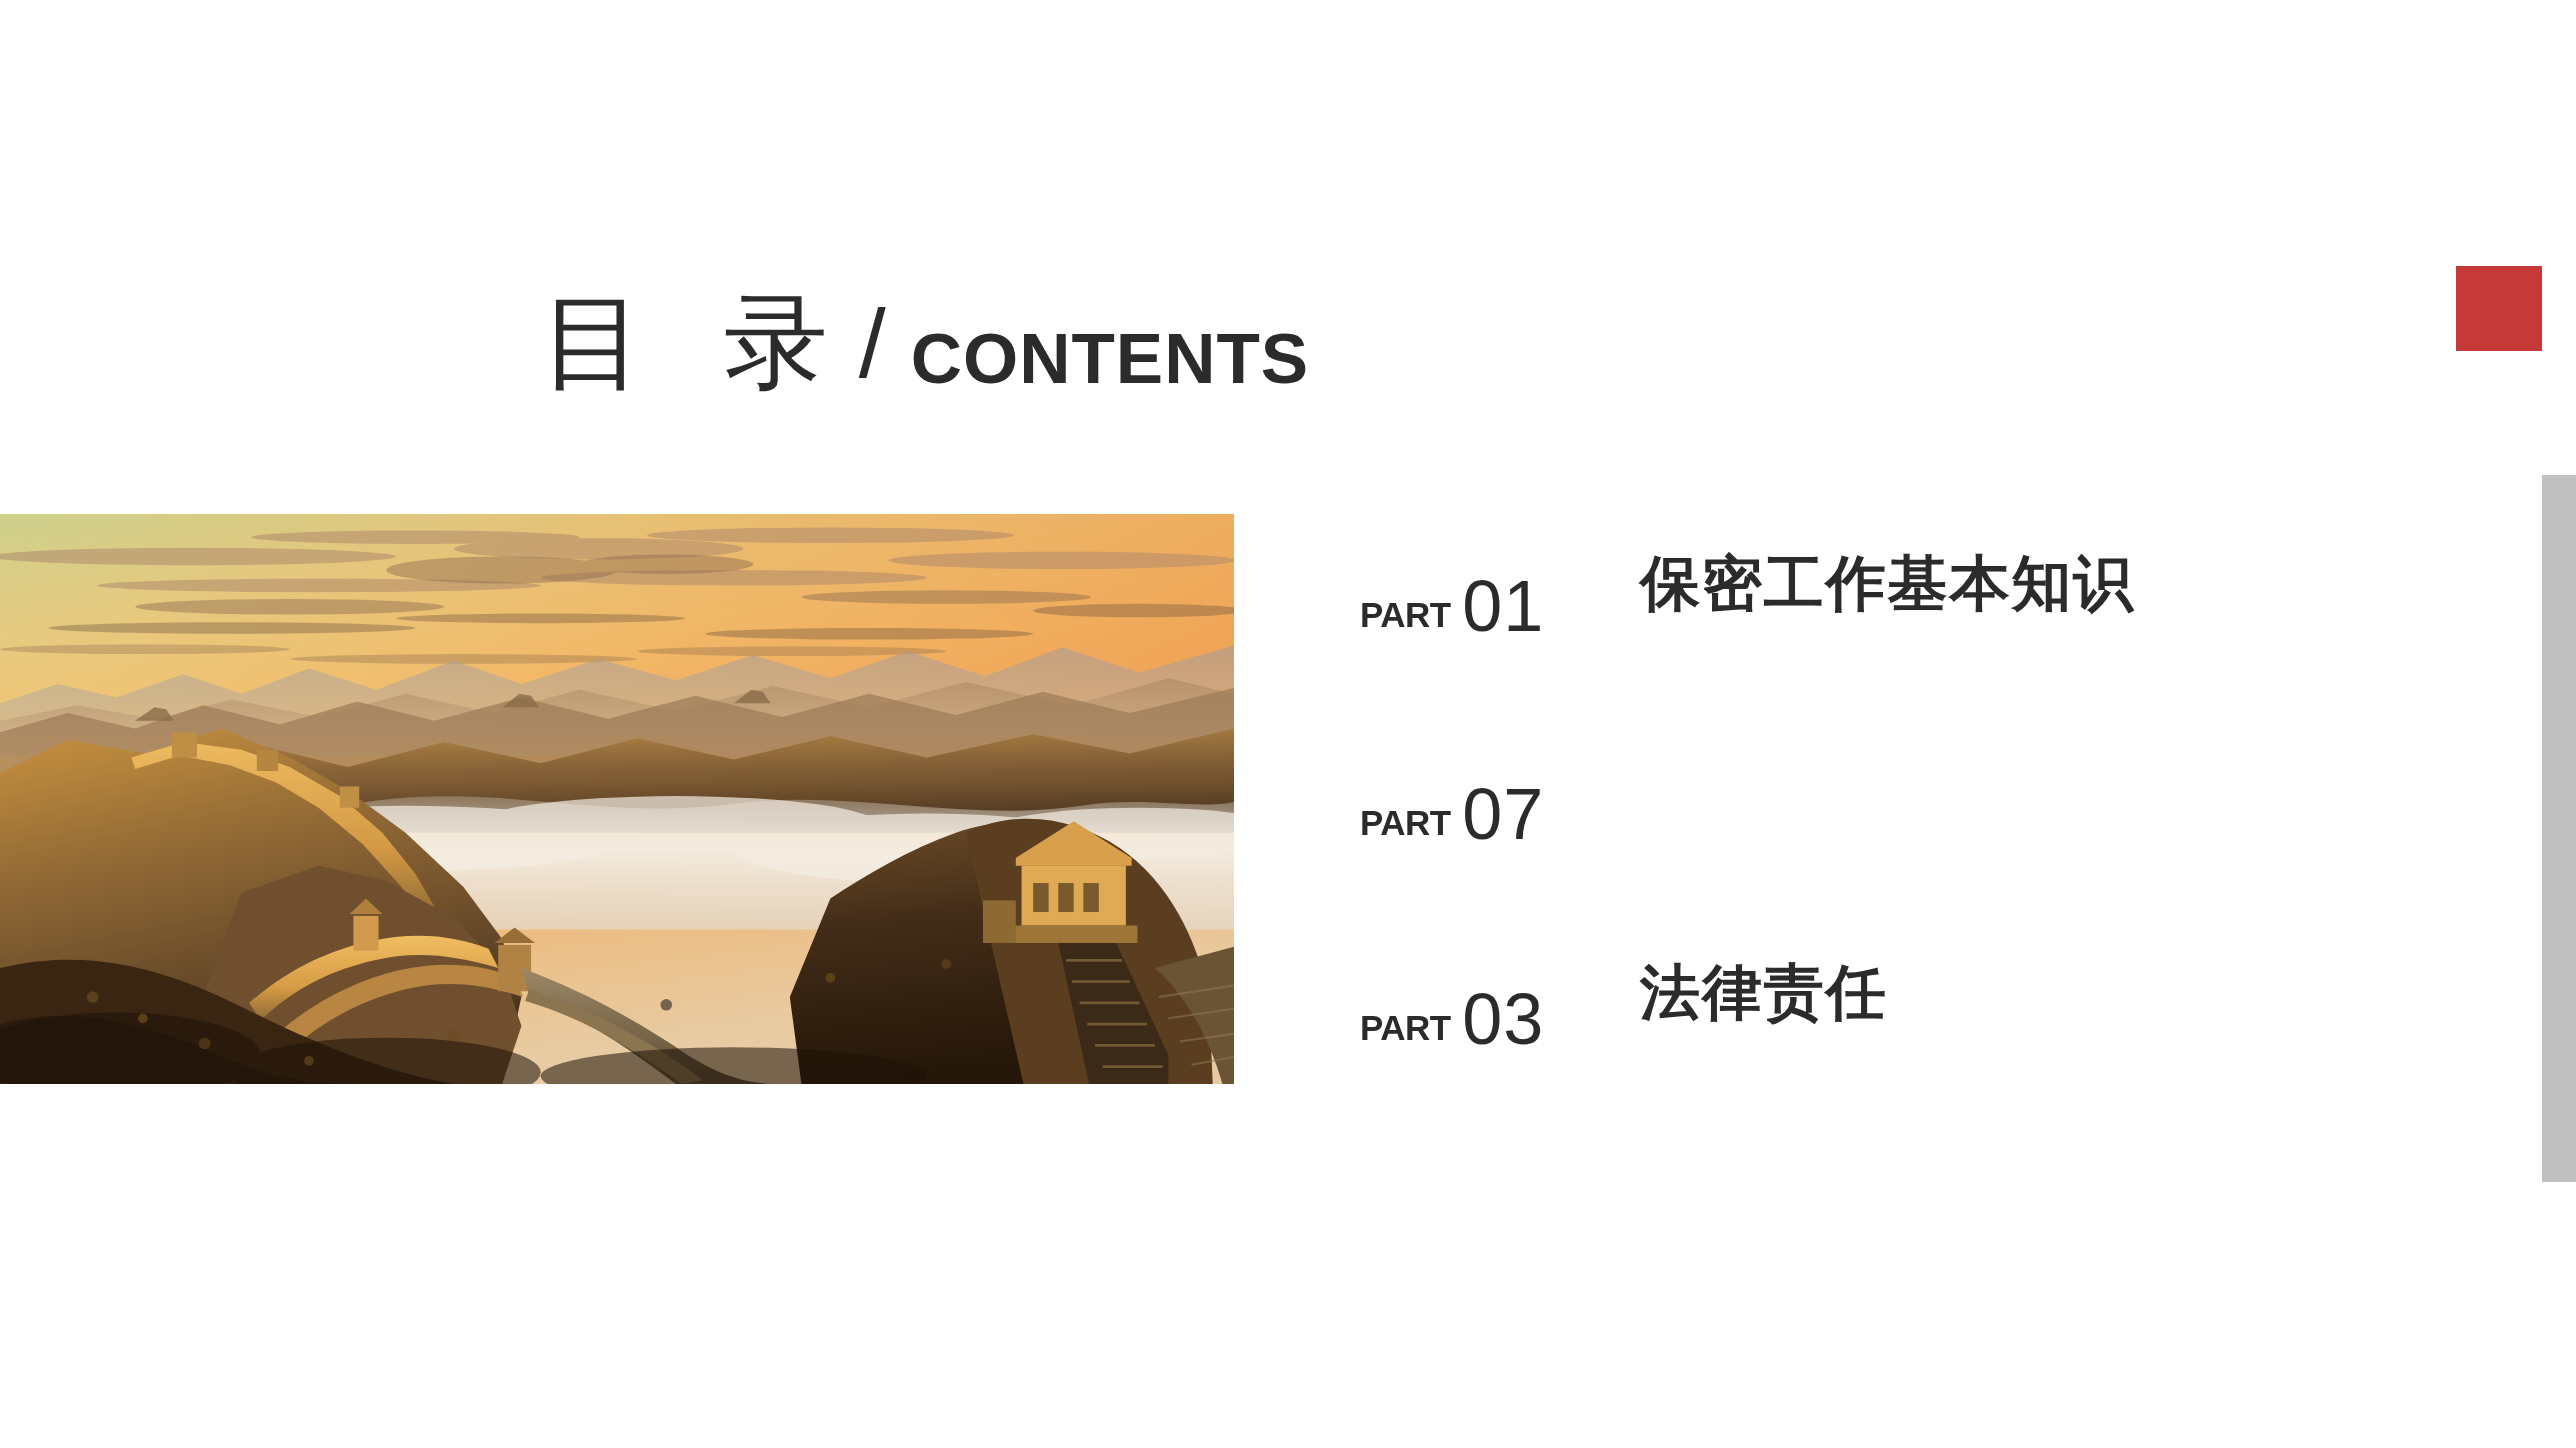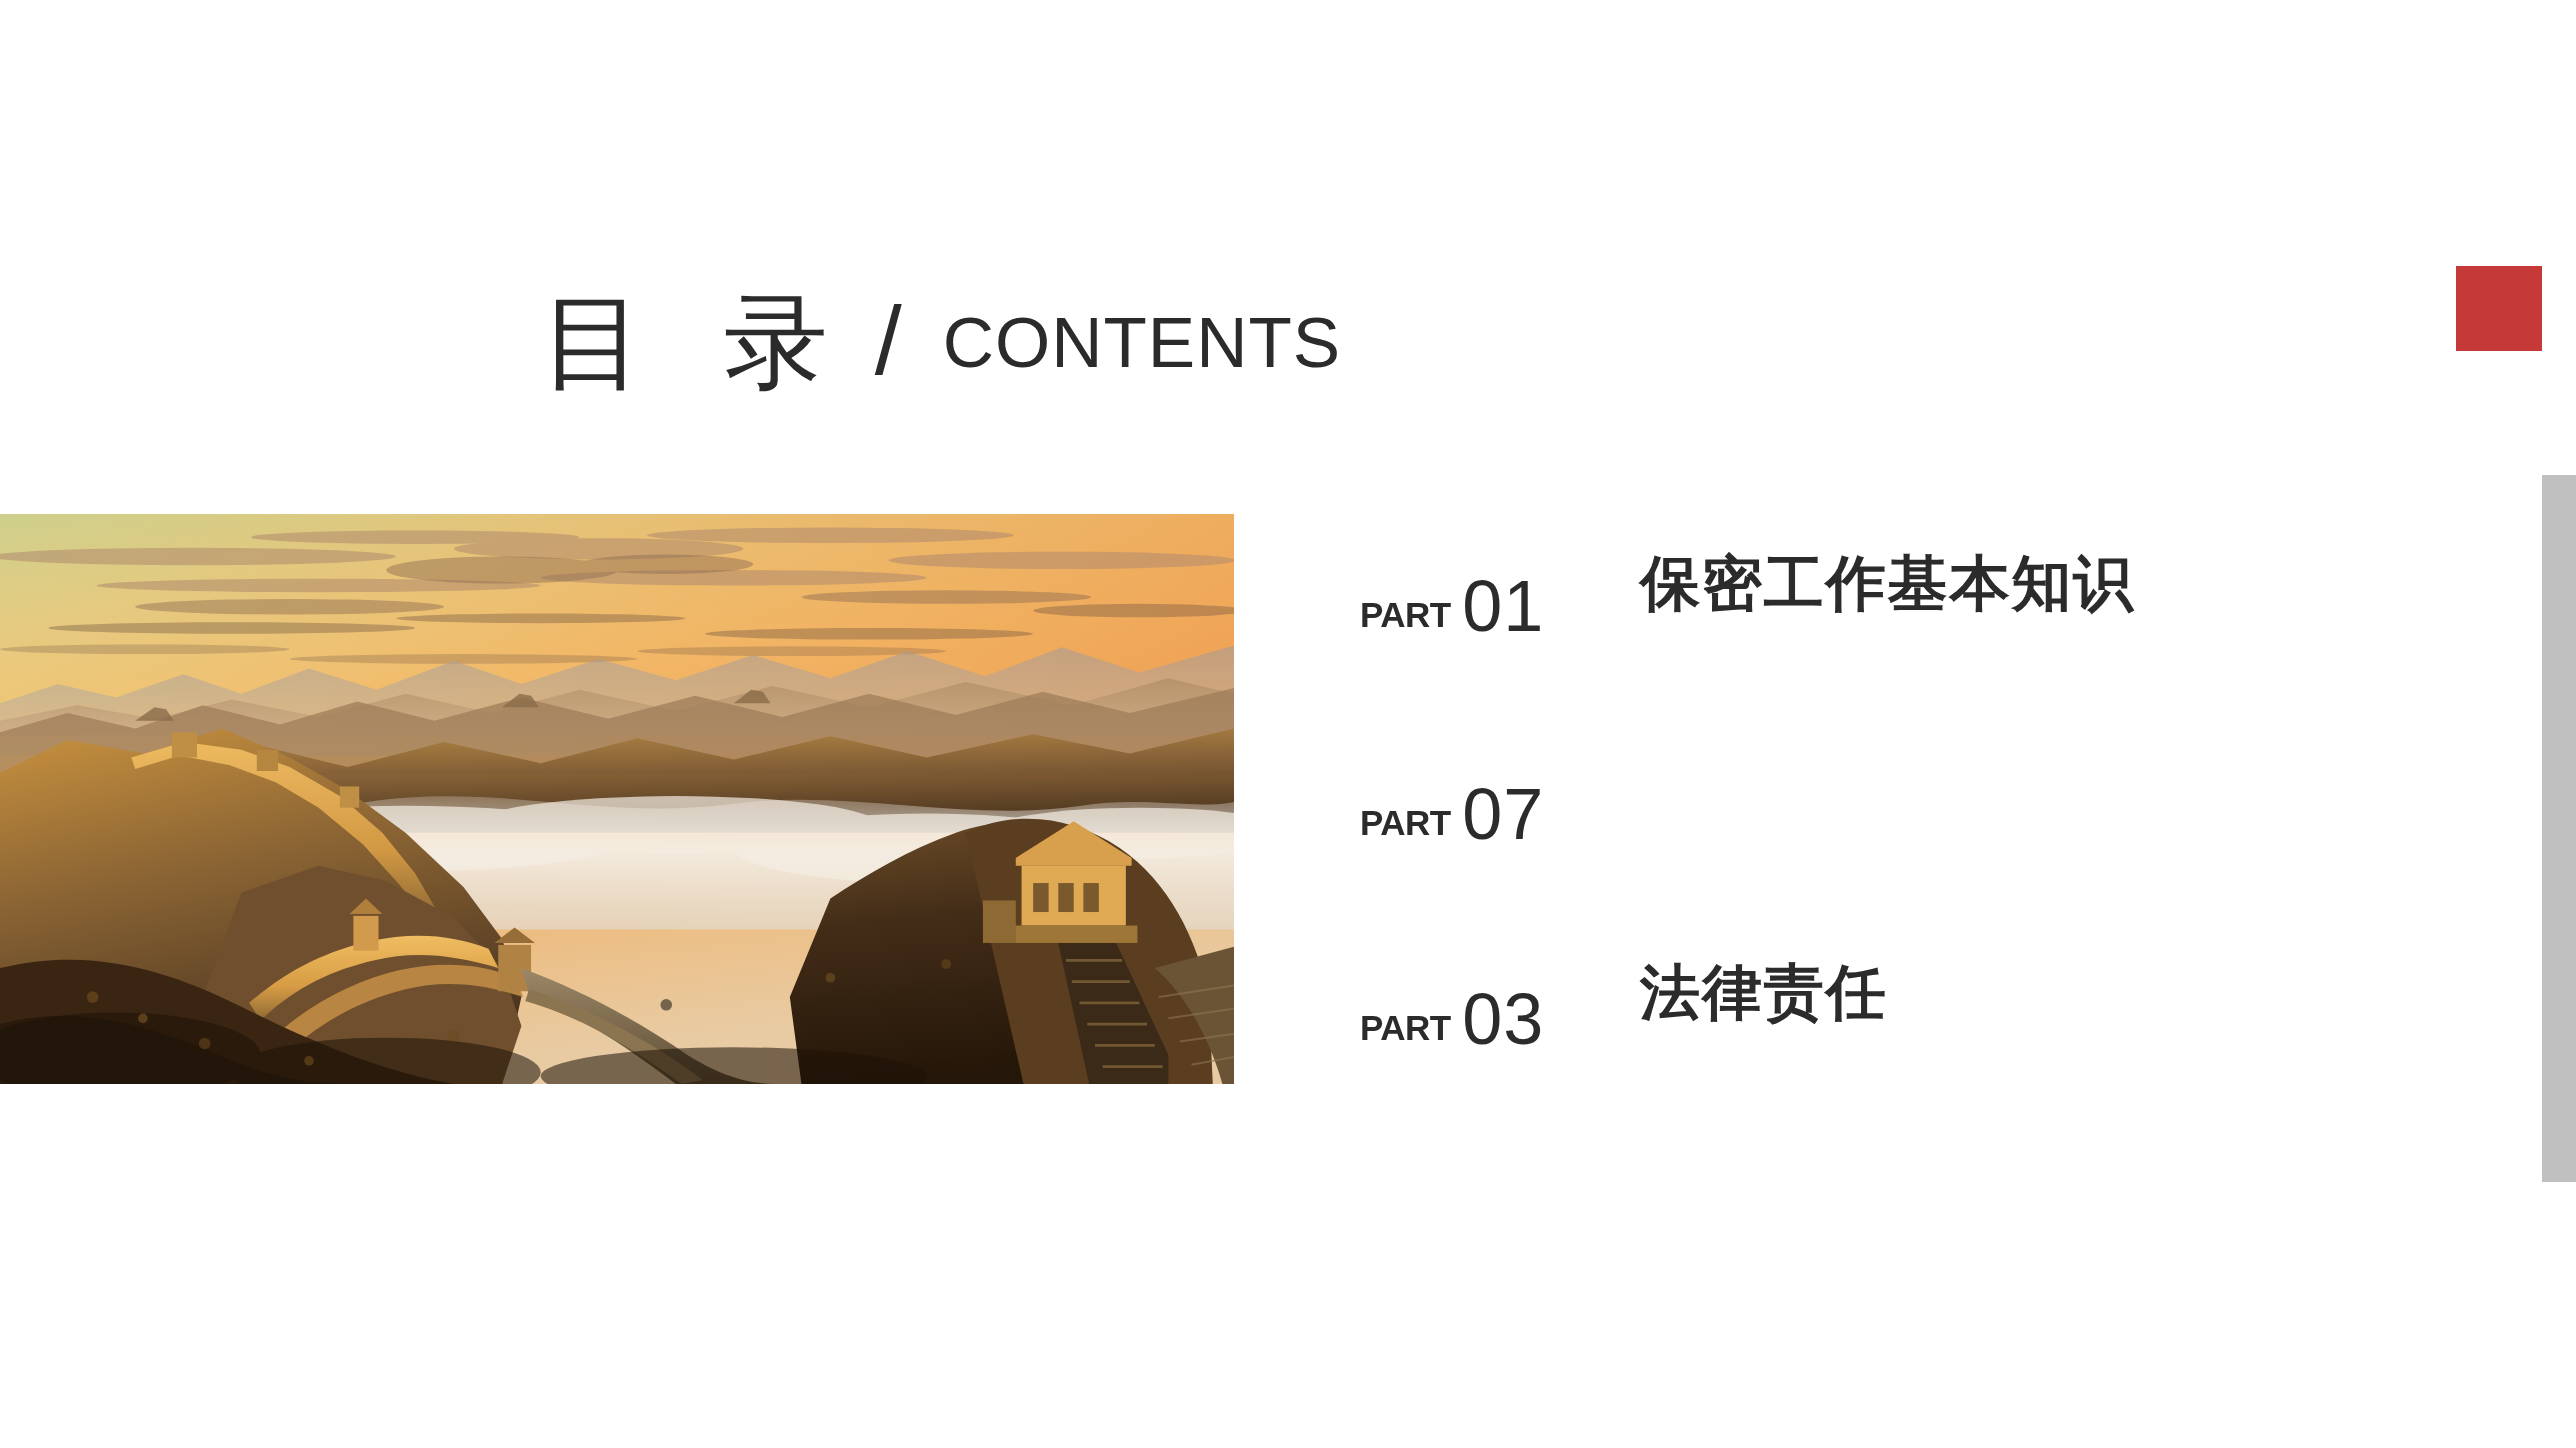--- a/index.html
+++ b/index.html
@@ -23,23 +23,22 @@
     height: 1449px;
     background: #ffffff;
   }
 
   
   #title-block {
     position: absolute;
     left: 541px;
     top: 290px;
     display: flex;
-    align-items: center;
+    align-items: flex-end;
     white-space: nowrap;
-    gap: 16px;
   }
   #title-cn {
     font-size: 104px;
     font-weight: 300;
     letter-spacing: 25px;
     color: #2b2b2b;
     line-height: 1;
     font-family: "Liberation Sans", "DejaVu Sans", sans-serif;
   }
   #title-slash {
@@ -47,21 +46,21 @@
     font-weight: 300;
     color: #2b2b2b;
     line-height: 1;
     margin-left: 5.8px;
     margin-right: 25px;
     transform: translateY(-1.9px);
     display: inline-block;
   }
   #title-en {
     font-size: 71px;
-    font-weight: 400;
+    font-weight: 700;
     letter-spacing: 1px;
     color: #2b2b2b;
     line-height: 1;
   }
 
   
   #photo {
     position: absolute;
     left: 0px;
     top: 514px;

